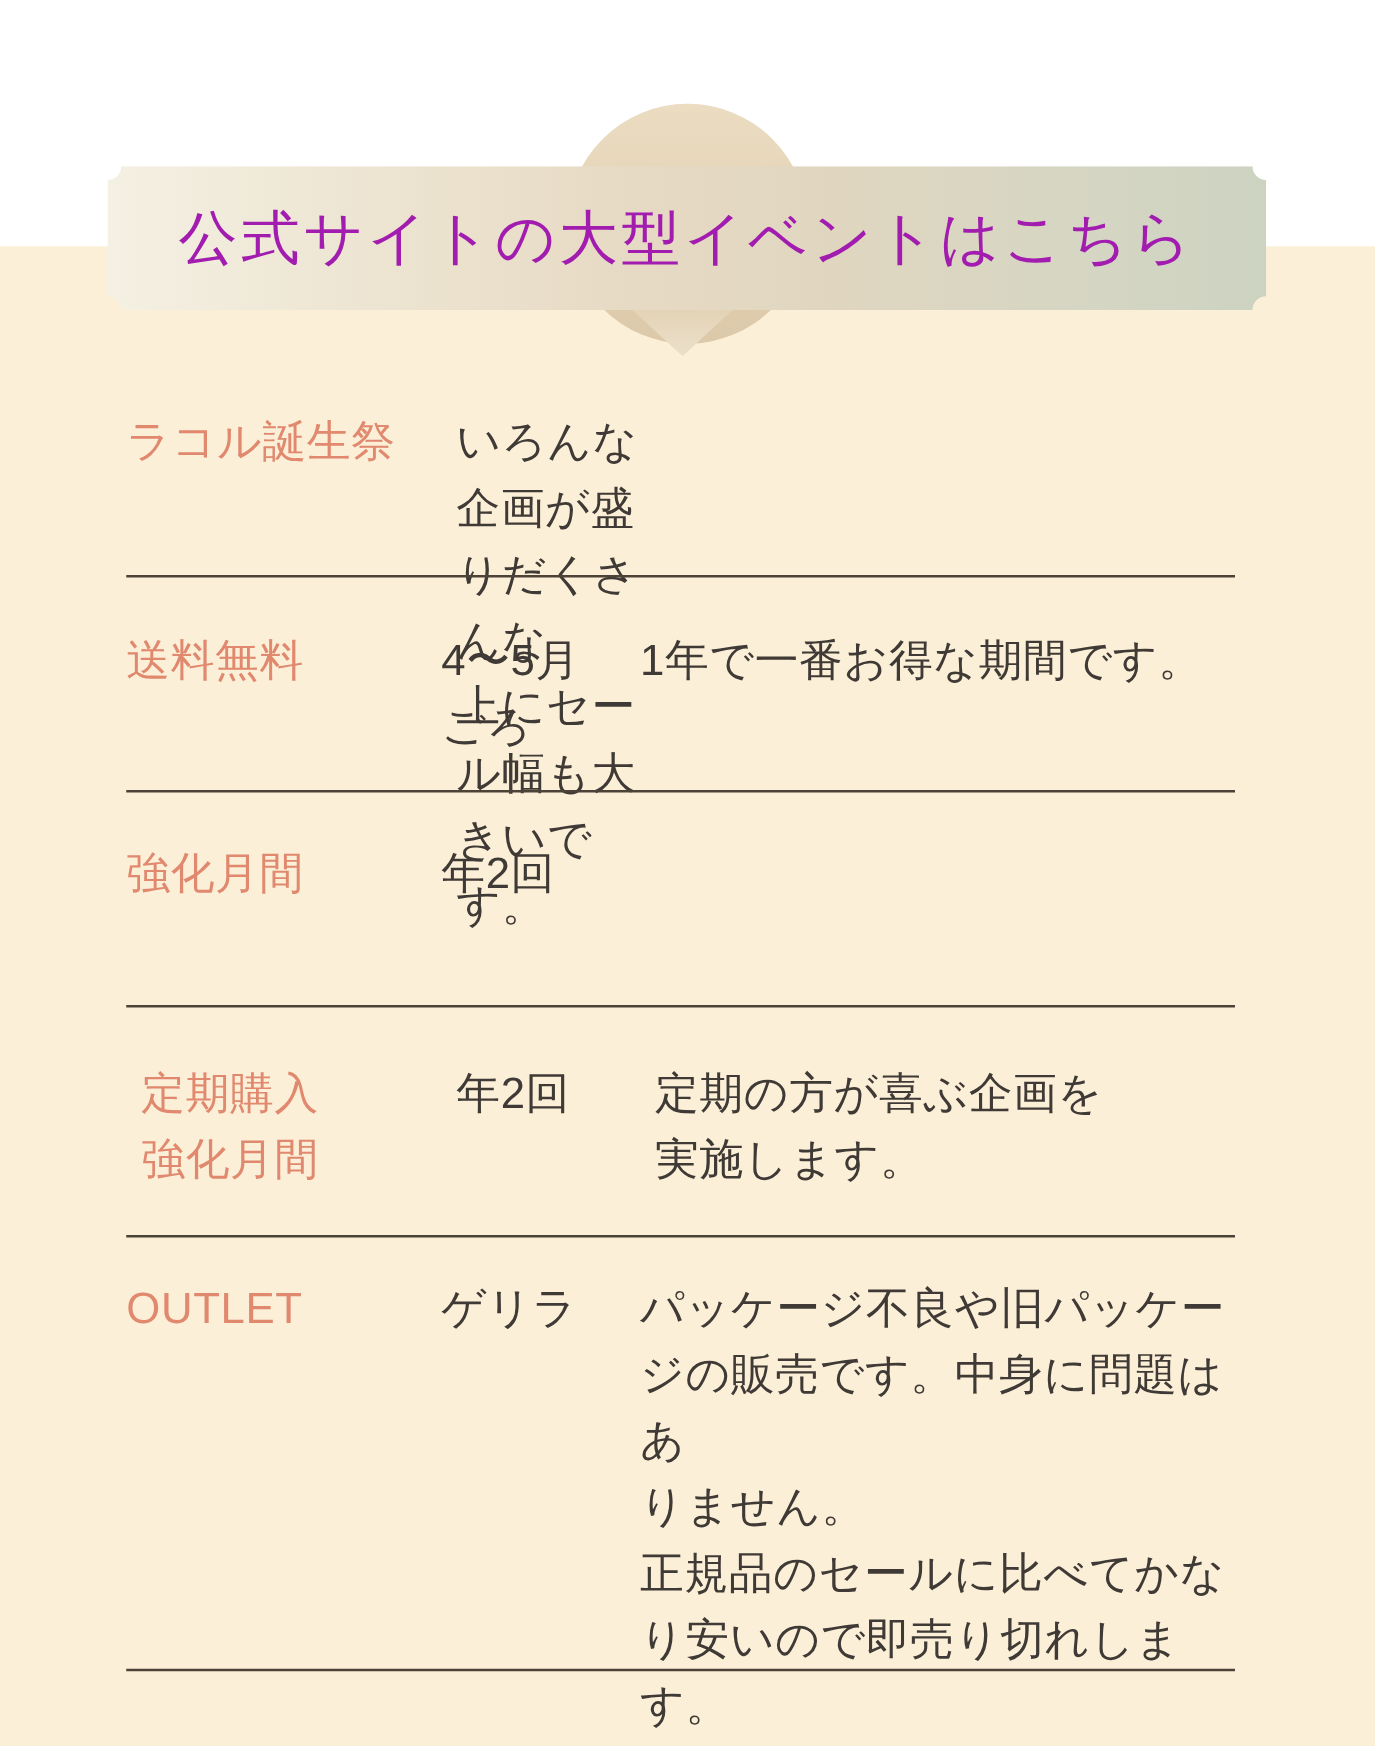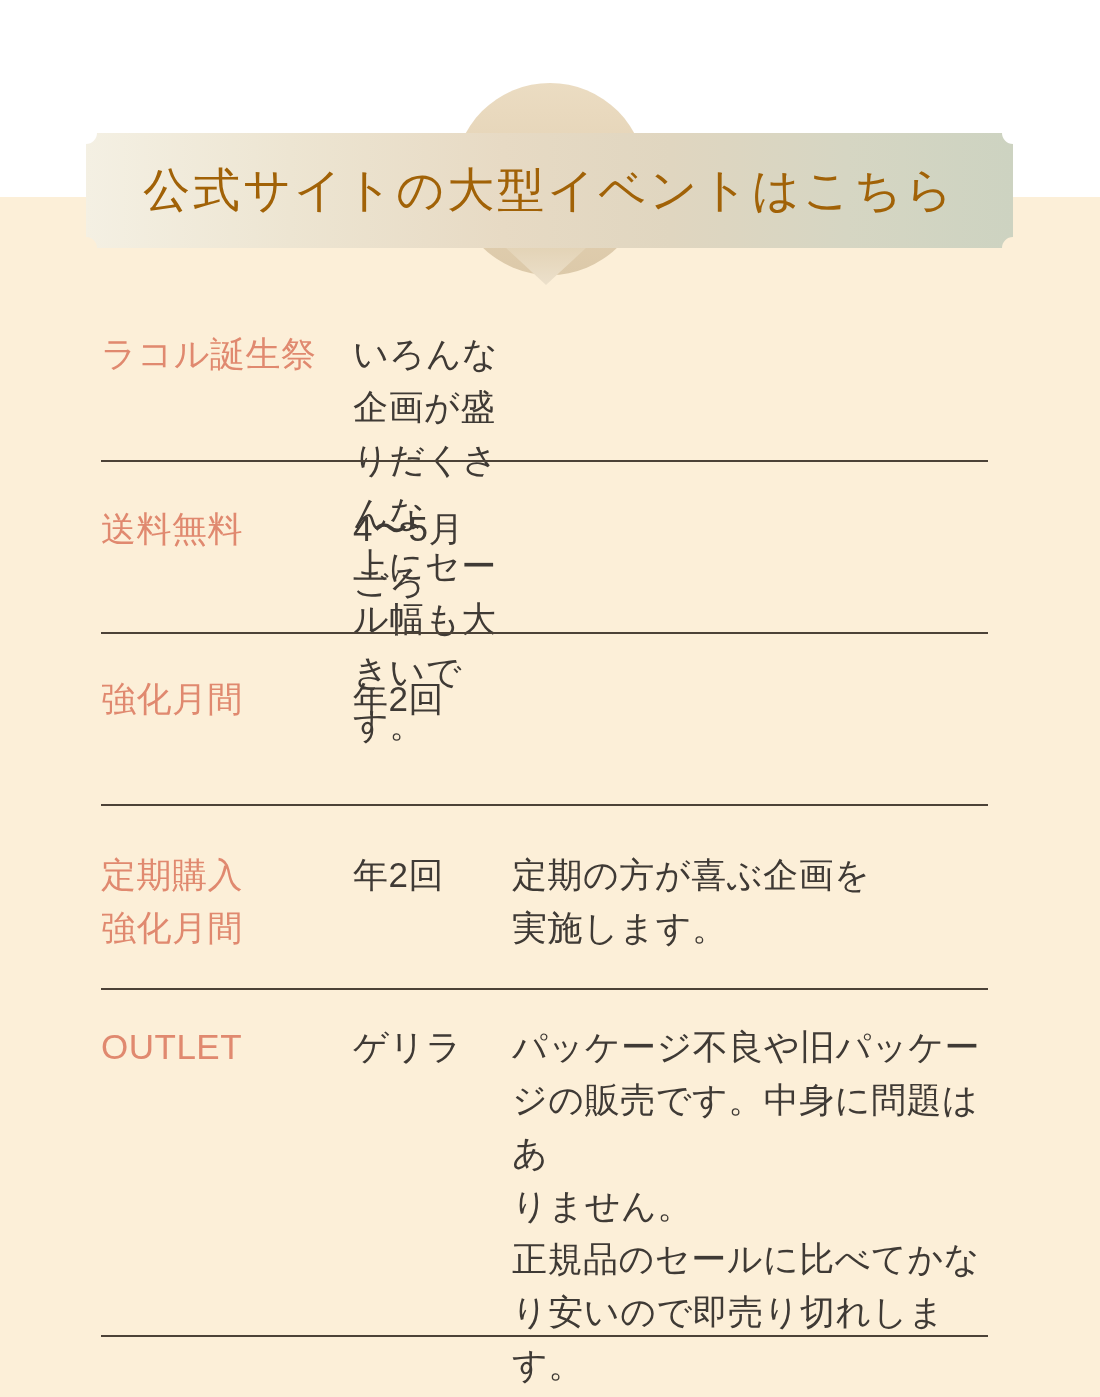--- a/index.html
+++ b/index.html
@@ -24,36 +24,36 @@
     clip-path: polygon(0 0, 100% 0, 50% 100%);
     background: linear-gradient(180deg, #E3D3B6 0%, #ECE0CB 100%);
   }
   .banner-band { position: absolute; left: 86px; top: 133px; }
   .banner-title-wrap {
     position: absolute; left: 86px; top: 133px; width: 927px; height: 115px;
     display: flex; align-items: center; justify-content: center;
   }
   .banner-title {
     font-family: "Liberation Serif", "DejaVu Serif", serif;
-    font-size: 47px; font-weight: 500; color: #a16207;
+    font-size: 47px; font-weight: 500; color: #a21caf;
     letter-spacing: 3px; white-space: nowrap;
   }
   
   .event-row {
     position: absolute; left: 101px; width: 887px;
     display: grid; grid-template-columns: 252px 159px 1fr;
     font-size: 35px; line-height: 53px; letter-spacing: 0.5px;
     color: #3F3A35;
   }
   .cell { white-space: pre-line; }
   .cell.label { color: #E0896F; }
-  .row-1 { top: 327px; }
+  .row-1 { top: 327px; gap: 12px; }
   .row-2 { top: 502px; }
   .row-3 { top: 672px; }
-  .row-4 { top: 848px; }
+  .row-4 { top: 848px; margin-left: 12px; }
   .row-5 { top: 1020px; }
   .divider {
     position: absolute; left: 101px; width: 887px; height: 2px;
     background: #4C4237;
   }
   .div-1 { top: 460px; }
   .div-2 { top: 632px; }
   .div-3 { top: 804px; }
   .div-4 { top: 988px; }
   .div-5 { top: 1335px; }
@@ -88,20 +88,21 @@
     <div class="cell label">ラコル誕生祭</div>
     <div class="cell desc">いろんな企画が盛りだくさんな
 上にセール幅も大きいです。</div>
   </div>
   <div class="divider div-1"></div>
 
   <div class="event-row row-2">
     <div class="cell label">送料無料</div>
     <div class="cell timing">4〜5月
 ごろ</div>
+    <div class="cell desc">1年で一番お得な期間です。</div>
   </div>
   <div class="divider div-2"></div>
 
   <div class="event-row row-3">
     <div class="cell label">強化月間</div>
     <div class="cell timing">年2回</div>
   </div>
   <div class="divider div-3"></div>
 
   <div class="event-row row-4">

